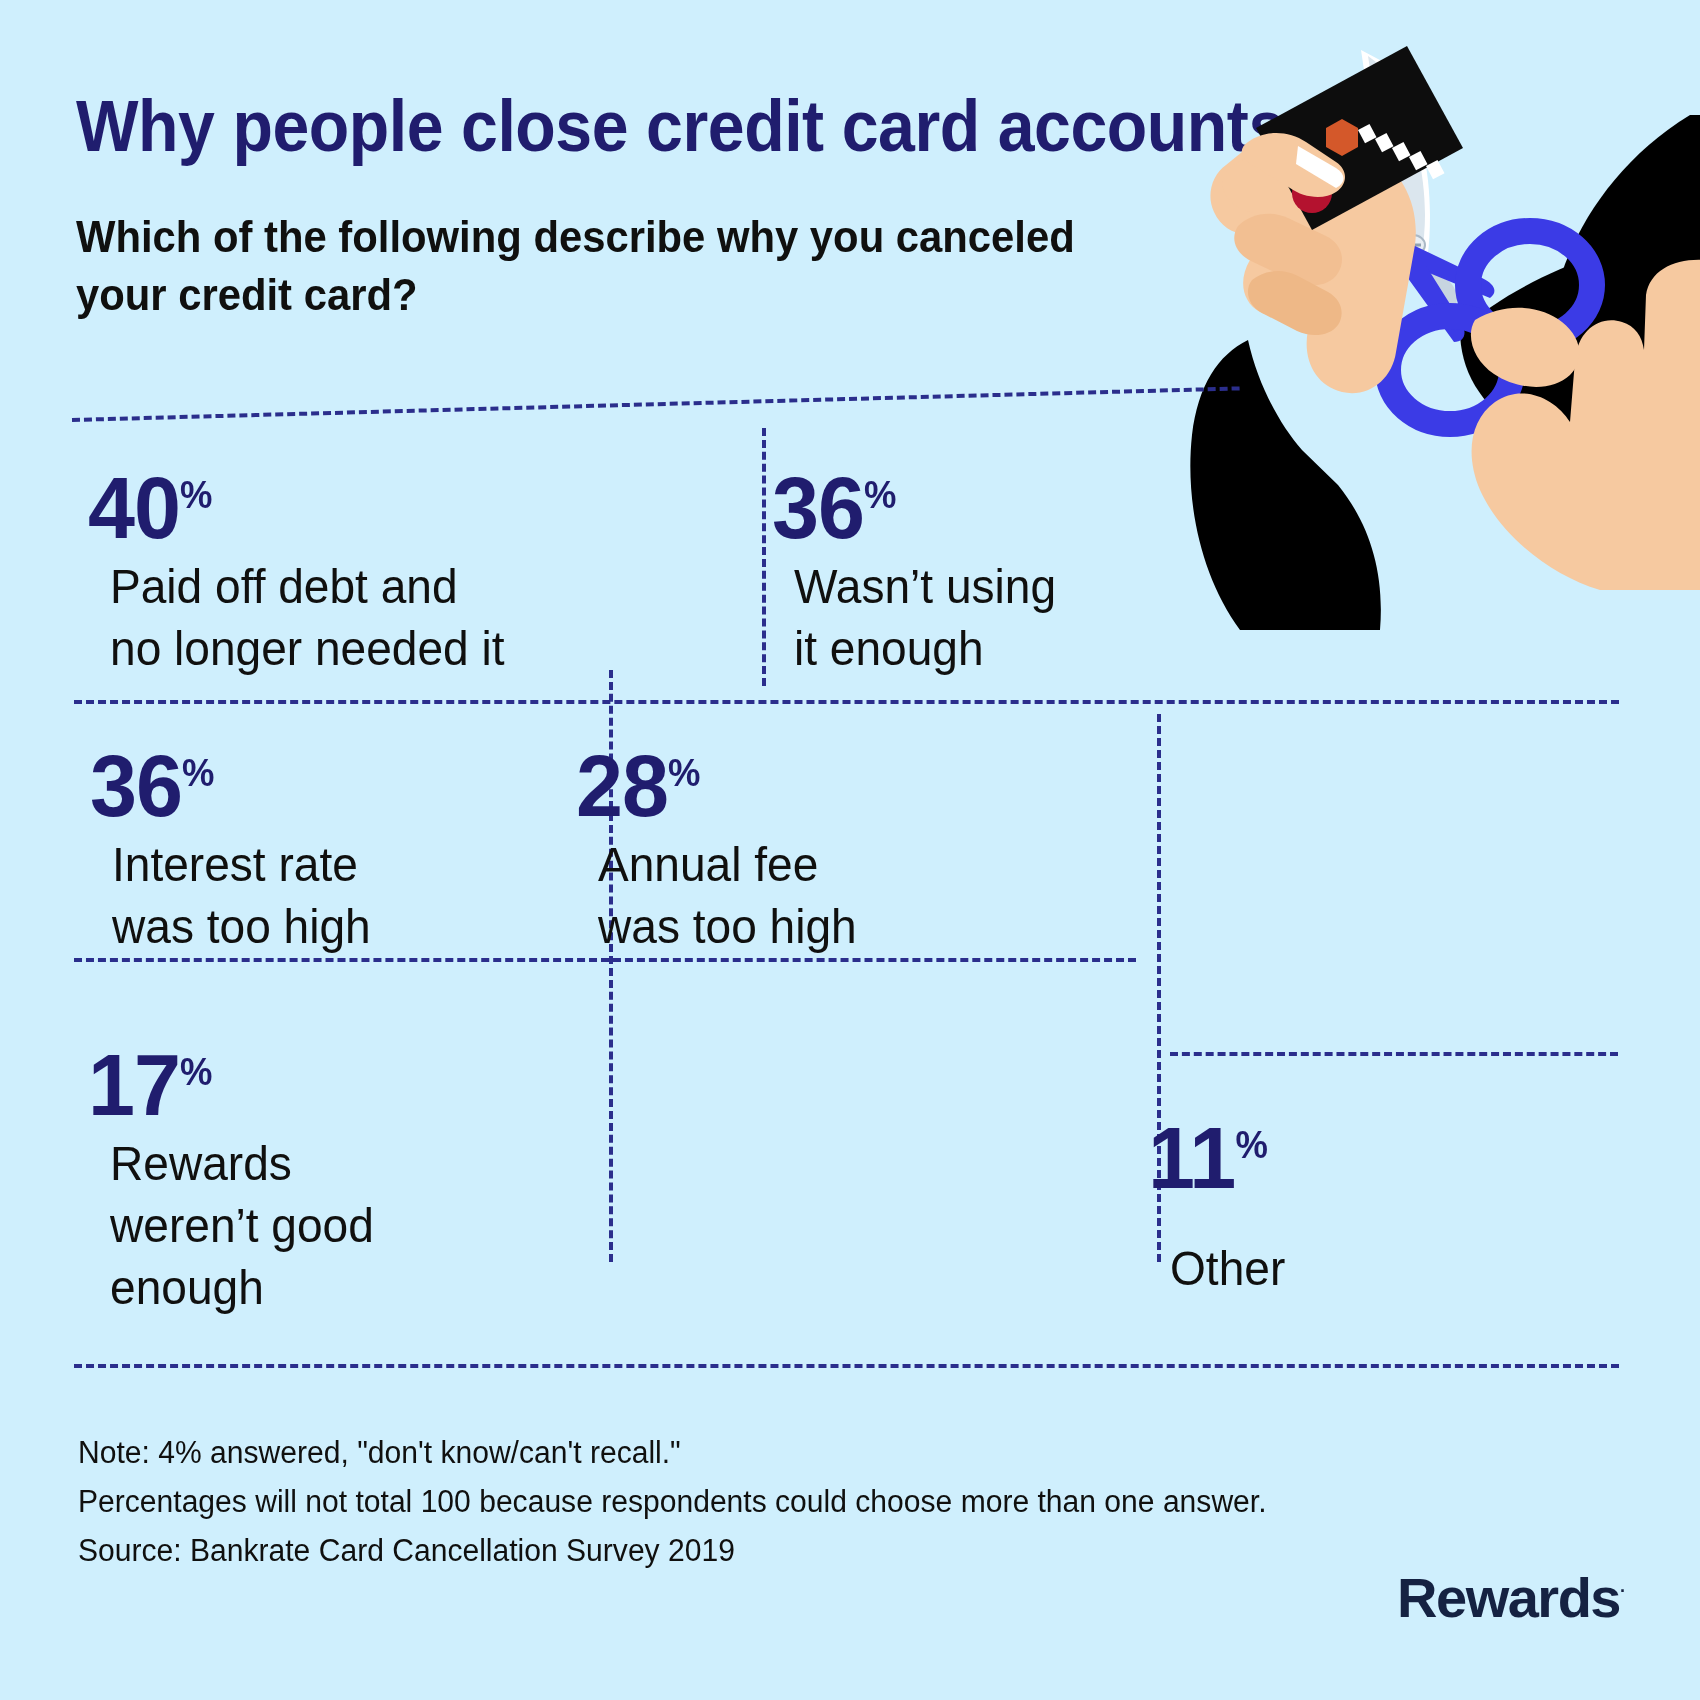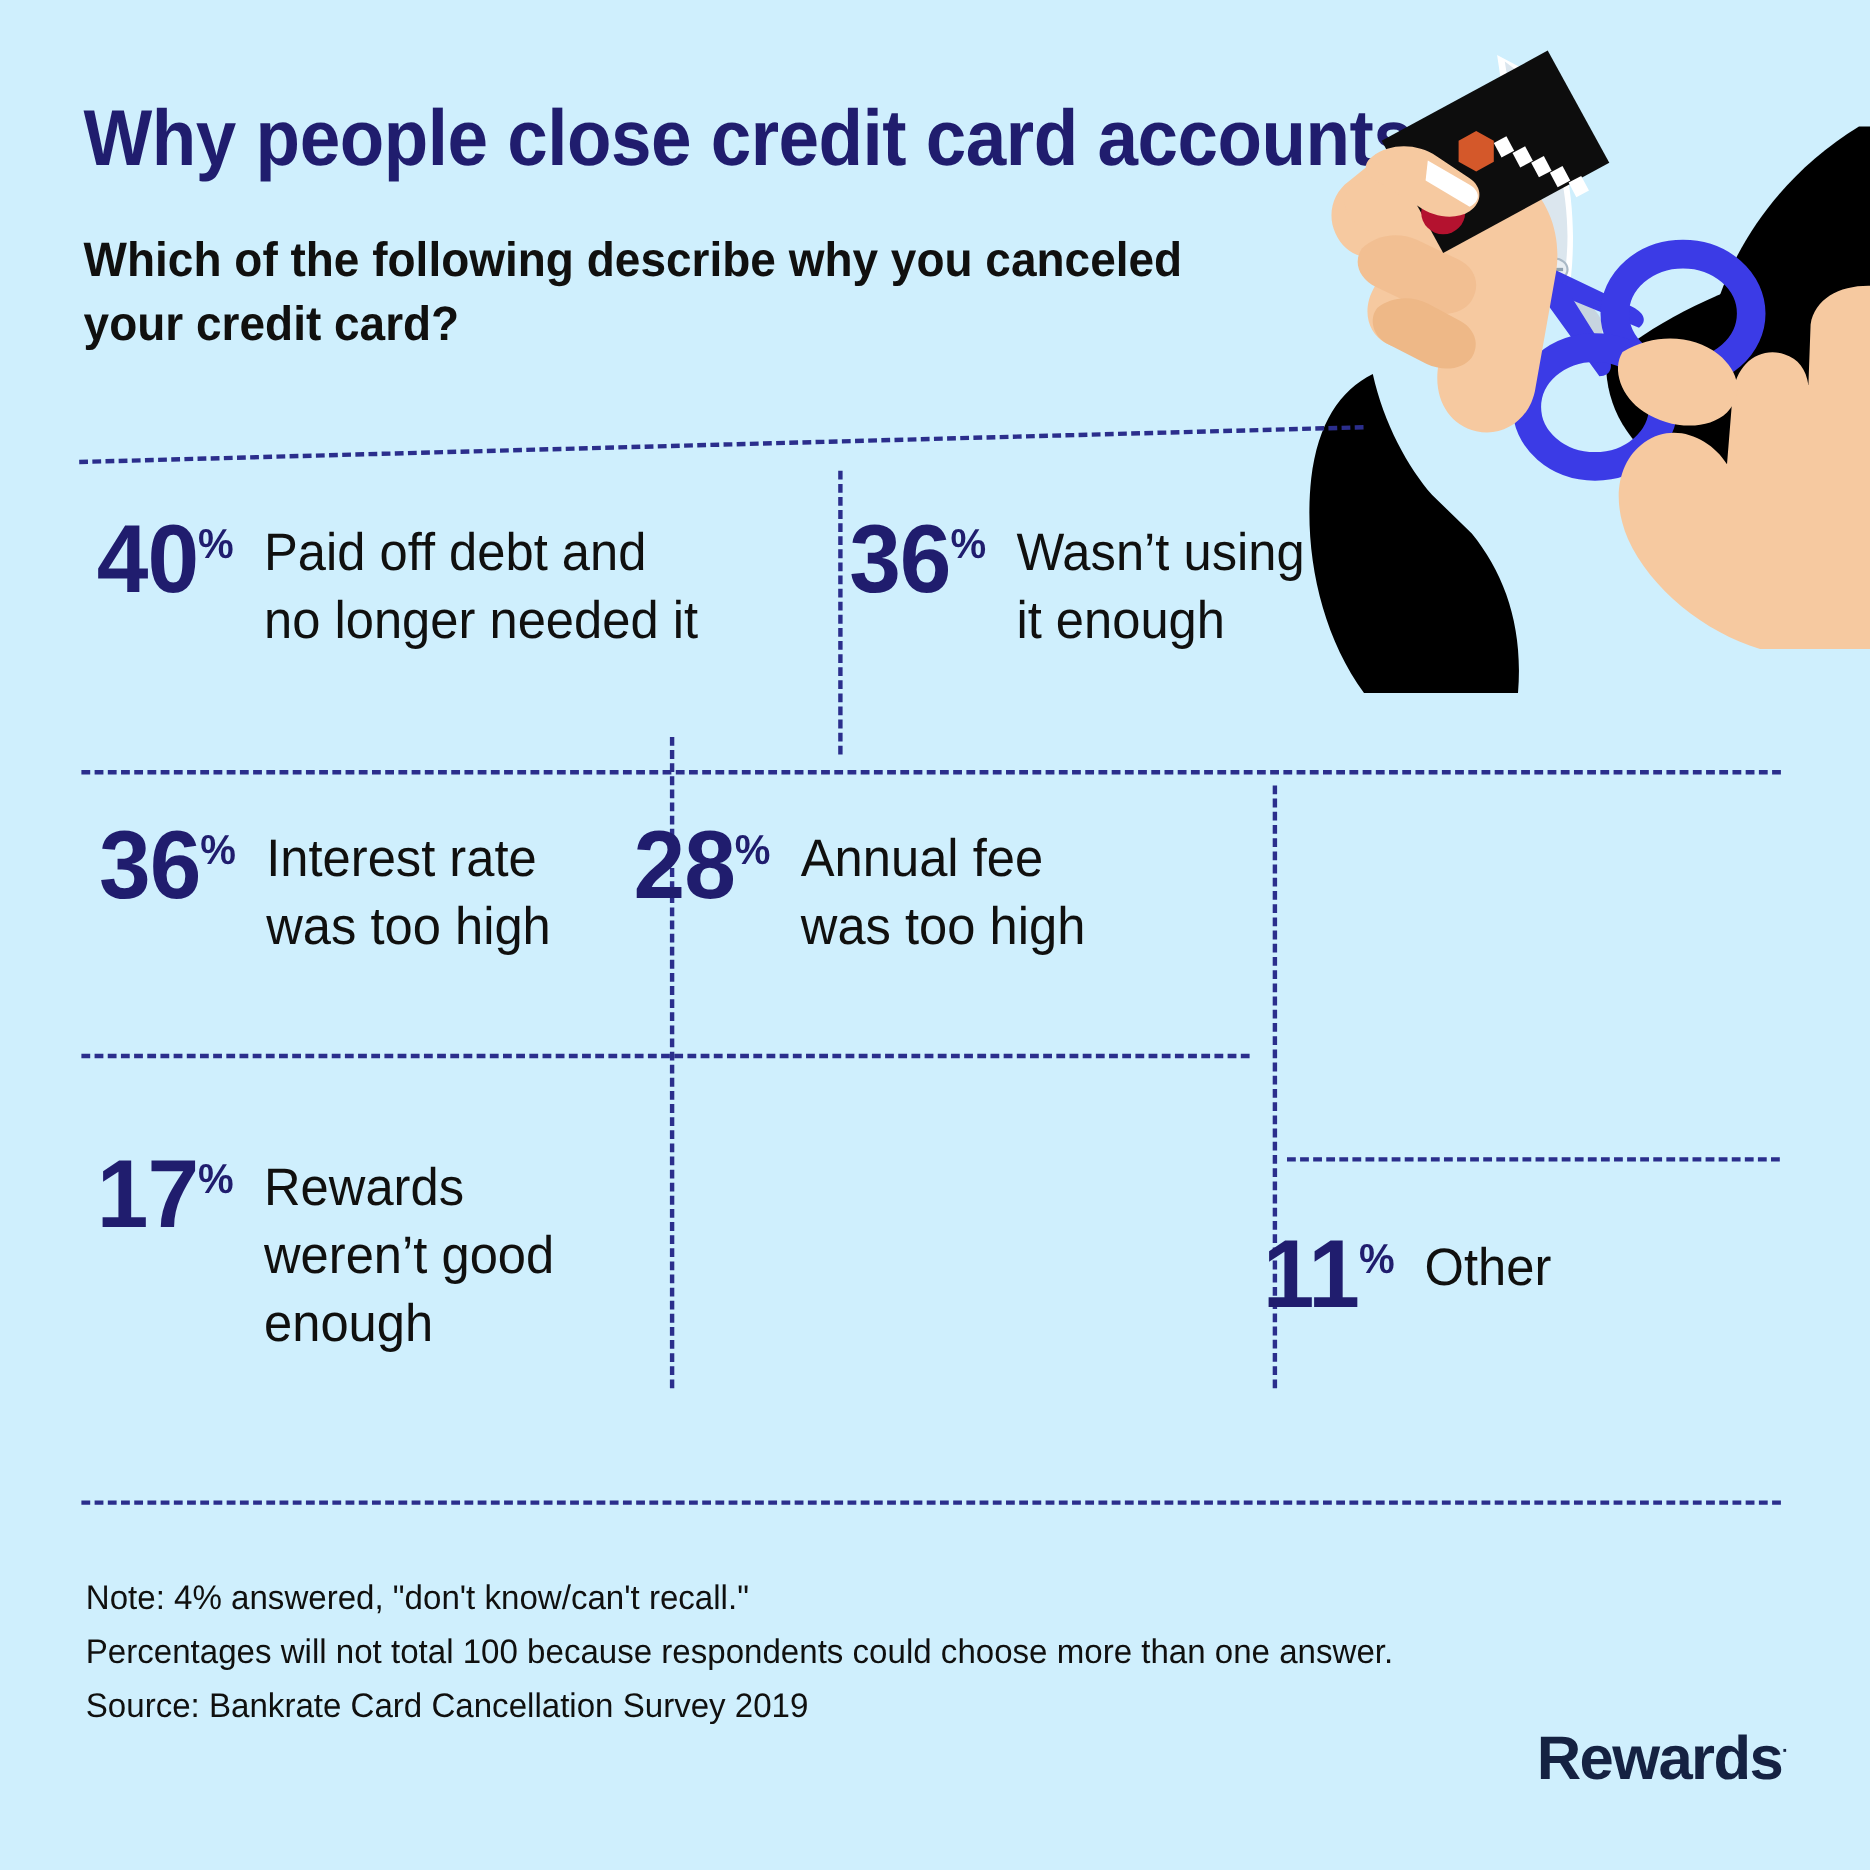--- a/index.html
+++ b/index.html
@@ -67,20 +67,21 @@
     left: 72px;
     top: 418px;
     width: 1168px;
     transform: rotate(-1.55deg);
     transform-origin: left center;
   }
 
   
   .stat {
     position: absolute;
+    flex-direction: column;
   }
   .stat-inline {
     display: flex;
     align-items: flex-start;
   }
   .num {
     font-family: "Liberation Sans Narrow", "Liberation Sans", sans-serif;
     font-weight: 700;
     color: #201d6e;
     font-size: 88px;
@@ -271,21 +272,21 @@
 
 
   <div class="stat stat-inline" style="left:88px; top:1024px;margin-top:19px;">
     <div class="num"><span>17</span><span class="pct">%</span></div>
     <div class="label">Rewards
 weren’t good
 enough</div>
   </div>
 
 
-  <div class="stat stat-inline" style="left:1148px; top:1116px;">
+  <div class="stat stat-inline" style="left:1148px; top:1116px;gap:32px;">
     <div class="num"><span>11</span><span class="pct">%</span></div>
     <div class="label">Other</div>
   </div>
 
   <div class="footnotes">
     <div class="footnote">Note: 4% answered, "don't know/can't recall."</div>
     <div class="footnote">Percentages will not total 100 because respondents could choose more than one answer.</div>
     <div class="footnote">Source: Bankrate Card Cancellation Survey 2019</div>
   </div>
 

